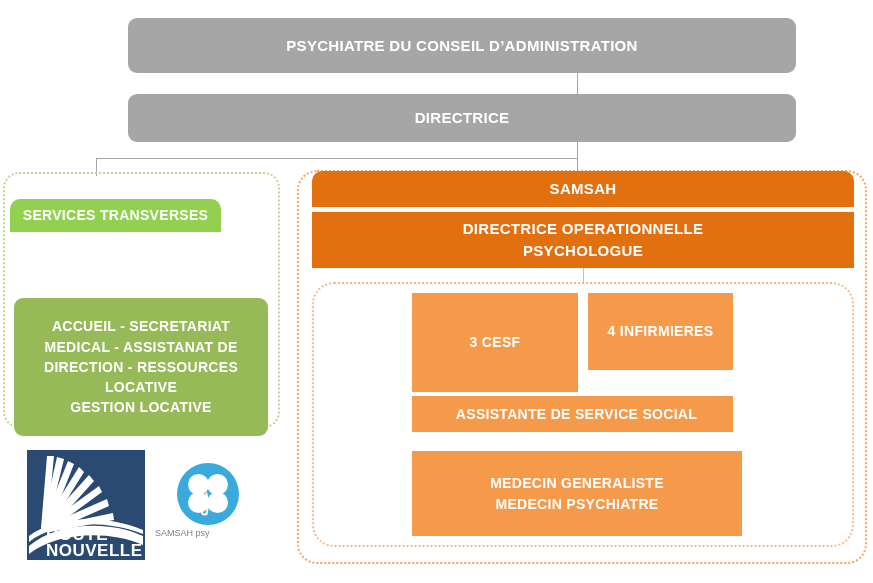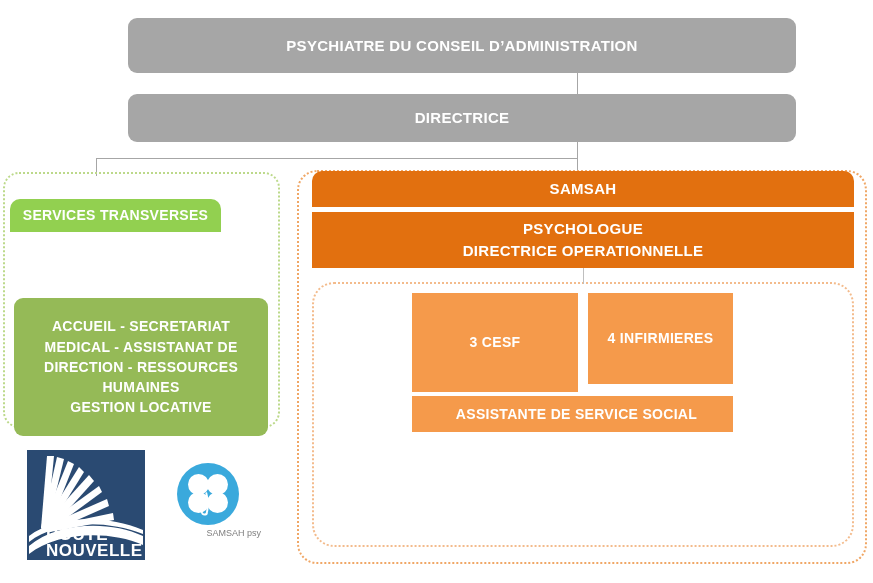--- a/index.html
+++ b/index.html
@@ -94,21 +94,21 @@
     border-radius: 10px 10px 0 0;
   }
   #node-directrice-operationnelle {
     left: 312px; top: 212px; width: 542px; height: 56px;
   }
   #line-samsah-inner {
     left: 583px; top: 268px; width: 1px; height: 16px;
     background: #bfbfbf;
   }
   #node-cesf        { left: 412px; top: 293px; width: 166px; height: 99px; }
-  #node-infirmieres { left: 588px; top: 293px; width: 145px; height: 91px; }
+  #node-infirmieres { left: 588px; top: 293px; width: 145px; height: 77px; }
   #node-assistante  { left: 412px; top: 396px; width: 321px; height: 36px; padding-left: 8px; }
   #node-medecin     { left: 412px; top: 451px; width: 330px; height: 85px; }
 
   
   #logo-route-nouvelle {
     position: absolute;
     left: 27px; top: 450px;
     width: 118px; height: 110px;
     background: #2a4a72;
     overflow: hidden;
@@ -117,21 +117,21 @@
   #logo-samsah-psy {
     position: absolute;
     left: 176px; top: 462px;
     width: 64px; height: 64px;
   }
   #logo-samsah-psy svg { display: block; }
   #logo-samsah-psy-label {
     position: absolute;
     left: 155px; top: 528px;
     width: 106px;
-    text-align: right;
+    text-align: left;
     font-size: 9px;
     color: #808080;
     font-family: "Liberation Sans", sans-serif;
   }
 </style>
 </head>
 <body>
 
 <div id="chart-root">
 
@@ -156,47 +156,51 @@
 
   <div class="node green-head" id="node-services-transverses">
     <span>SERVICES TRANSVERSES</span>
   </div>
 
 
   <div class="node green-olive" id="node-accueil-secretariat">
     <span>ACCUEIL - SECRETARIAT</span>
     <span>MEDICAL - ASSISTANAT DE</span>
     <span>DIRECTION - RESSOURCES</span>
-    <span>HUMAINES</span>
+    <span>LOCATIVE</span>
     <span>GESTION LOCATIVE</span>
   </div>
 
   <div class="node orange-dark" id="node-samsah">
     <span>SAMSAH</span>
   </div>
 
   <div class="node orange-dark" id="node-directrice-operationnelle">
+    <span>DIRECTRICE OPERATIONNELLE</span>
     <span>PSYCHOLOGUE</span>
-    <span>DIRECTRICE OPERATIONNELLE</span>
   </div>
 
   <div class="line" id="line-samsah-inner"></div>
 
   <div class="node orange-light" id="node-cesf">
     <span>3 CESF</span>
   </div>
 
   <div class="node orange-light" id="node-infirmieres">
     <span>4 INFIRMIERES</span>
   </div>
 
   <div class="node orange-light" id="node-assistante">
     <span>ASSISTANTE DE SERVICE SOCIAL</span>
   </div>
 
+  <div class="node orange-light" id="node-medecin">
+    <span>MEDECIN GENERALISTE</span>
+    <span>MEDECIN PSYCHIATRE</span>
+  </div>
 
   <div id="logo-route-nouvelle">
     <svg width="118" height="110" viewBox="0 0 118 110" xmlns="http://www.w3.org/2000/svg">
       <rect x="0" y="0" width="118" height="110" fill="#2a4a72"></rect>
       <g fill="#ffffff">
 
         <polygon points="14,78 20,6 27,6 20,78"></polygon>
         <polygon points="14,78 30,7 37,9 20,79"></polygon>
         <polygon points="14,78 41,11 47,14 21,80"></polygon>
         <polygon points="14,78 52,17 57,22 21,80"></polygon>

